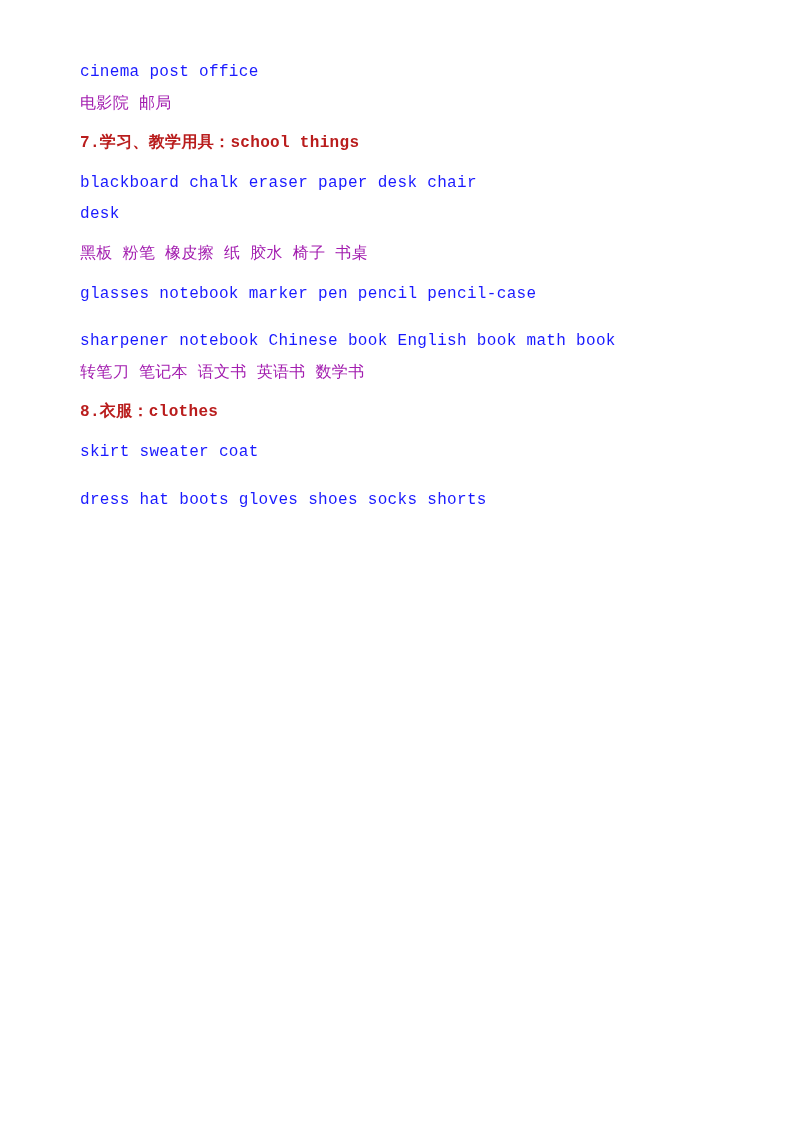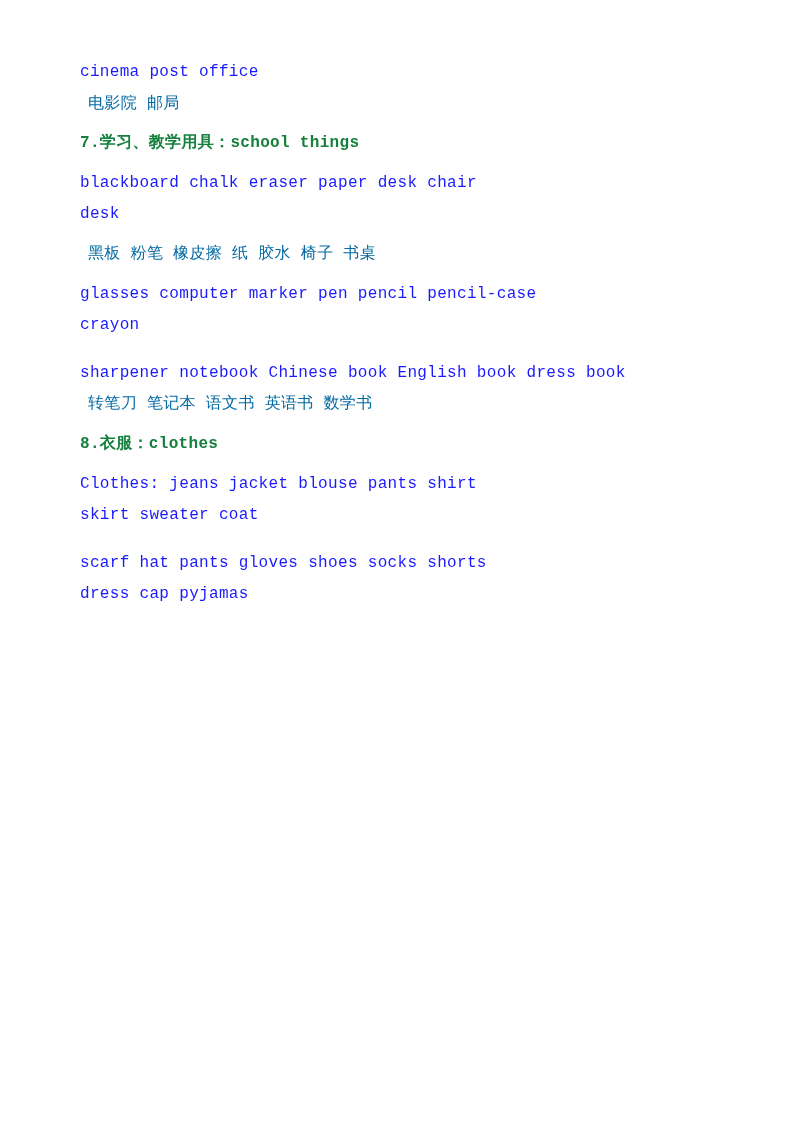--- a/index.html
+++ b/index.html
@@ -19,26 +19,25 @@
 
     .line {
       margin-bottom: 6px;
       line-height: 1.6;
       font-size: 16px;
       letter-spacing: 0.02em;
     }
 
     .section-heading {
       font-weight: bold;
-      color: #15803d;
+      color: #b91c1c;
     }
 
     .chinese {
-      color: #0369a1;
-      margin-left: 8px;
+      color: #a21caf;
     }
 
     .english {
       color: #1a1aff;
     }
 
     .spacer {
       height: 8px;
     }
   </style>
@@ -49,28 +48,25 @@
   <div class="line english">cinema      post office</div>
   <div class="line chinese">电影院          邮局</div>
   <div class="spacer"></div>
   <div class="line section-heading">7.学习、教学用具：school things</div>
   <div class="spacer"></div>
   <div class="line english">blackboard  chalk    eraser   paper   desk      chair</div>
   <div class="line english">desk</div>
   <div class="spacer"></div>
   <div class="line chinese">黑板           粉笔    橡皮擦   纸          胶水    椅子    书桌</div>
   <div class="spacer"></div>
-  <div class="line english">glasses  computer    marker    pen   pencil    pencil-case</div>
-  <div class="line english">crayon</div>
+  <div class="line english">glasses  notebook    marker    pen   pencil    pencil-case</div>
   <div class="spacer"></div>
   <div class="spacer"></div>
-  <div class="line english">sharpener   notebook   Chinese book   English book   dress book</div>
+  <div class="line english">sharpener   notebook   Chinese book   English book   math book</div>
   <div class="line chinese"> 转笔刀         笔记本    语文书            英语书           数学书</div>
   <div class="spacer"></div>
   <div class="line section-heading">  8.衣服：clothes</div>
   <div class="spacer"></div>
-  <div class="line english">Clothes:    jeans       jacket    blouse    pants     shirt</div>
   <div class="line english">skirt   sweater   coat</div>
   <div class="spacer"></div>
   <div class="spacer"></div>
-  <div class="line english">scarf     hat      pants   gloves   shoes   socks     shorts</div>
-  <div class="line english">dress   cap       pyjamas</div>
+  <div class="line english">dress     hat      boots   gloves   shoes   socks     shorts</div>
 </div>
 
 </body></html>

